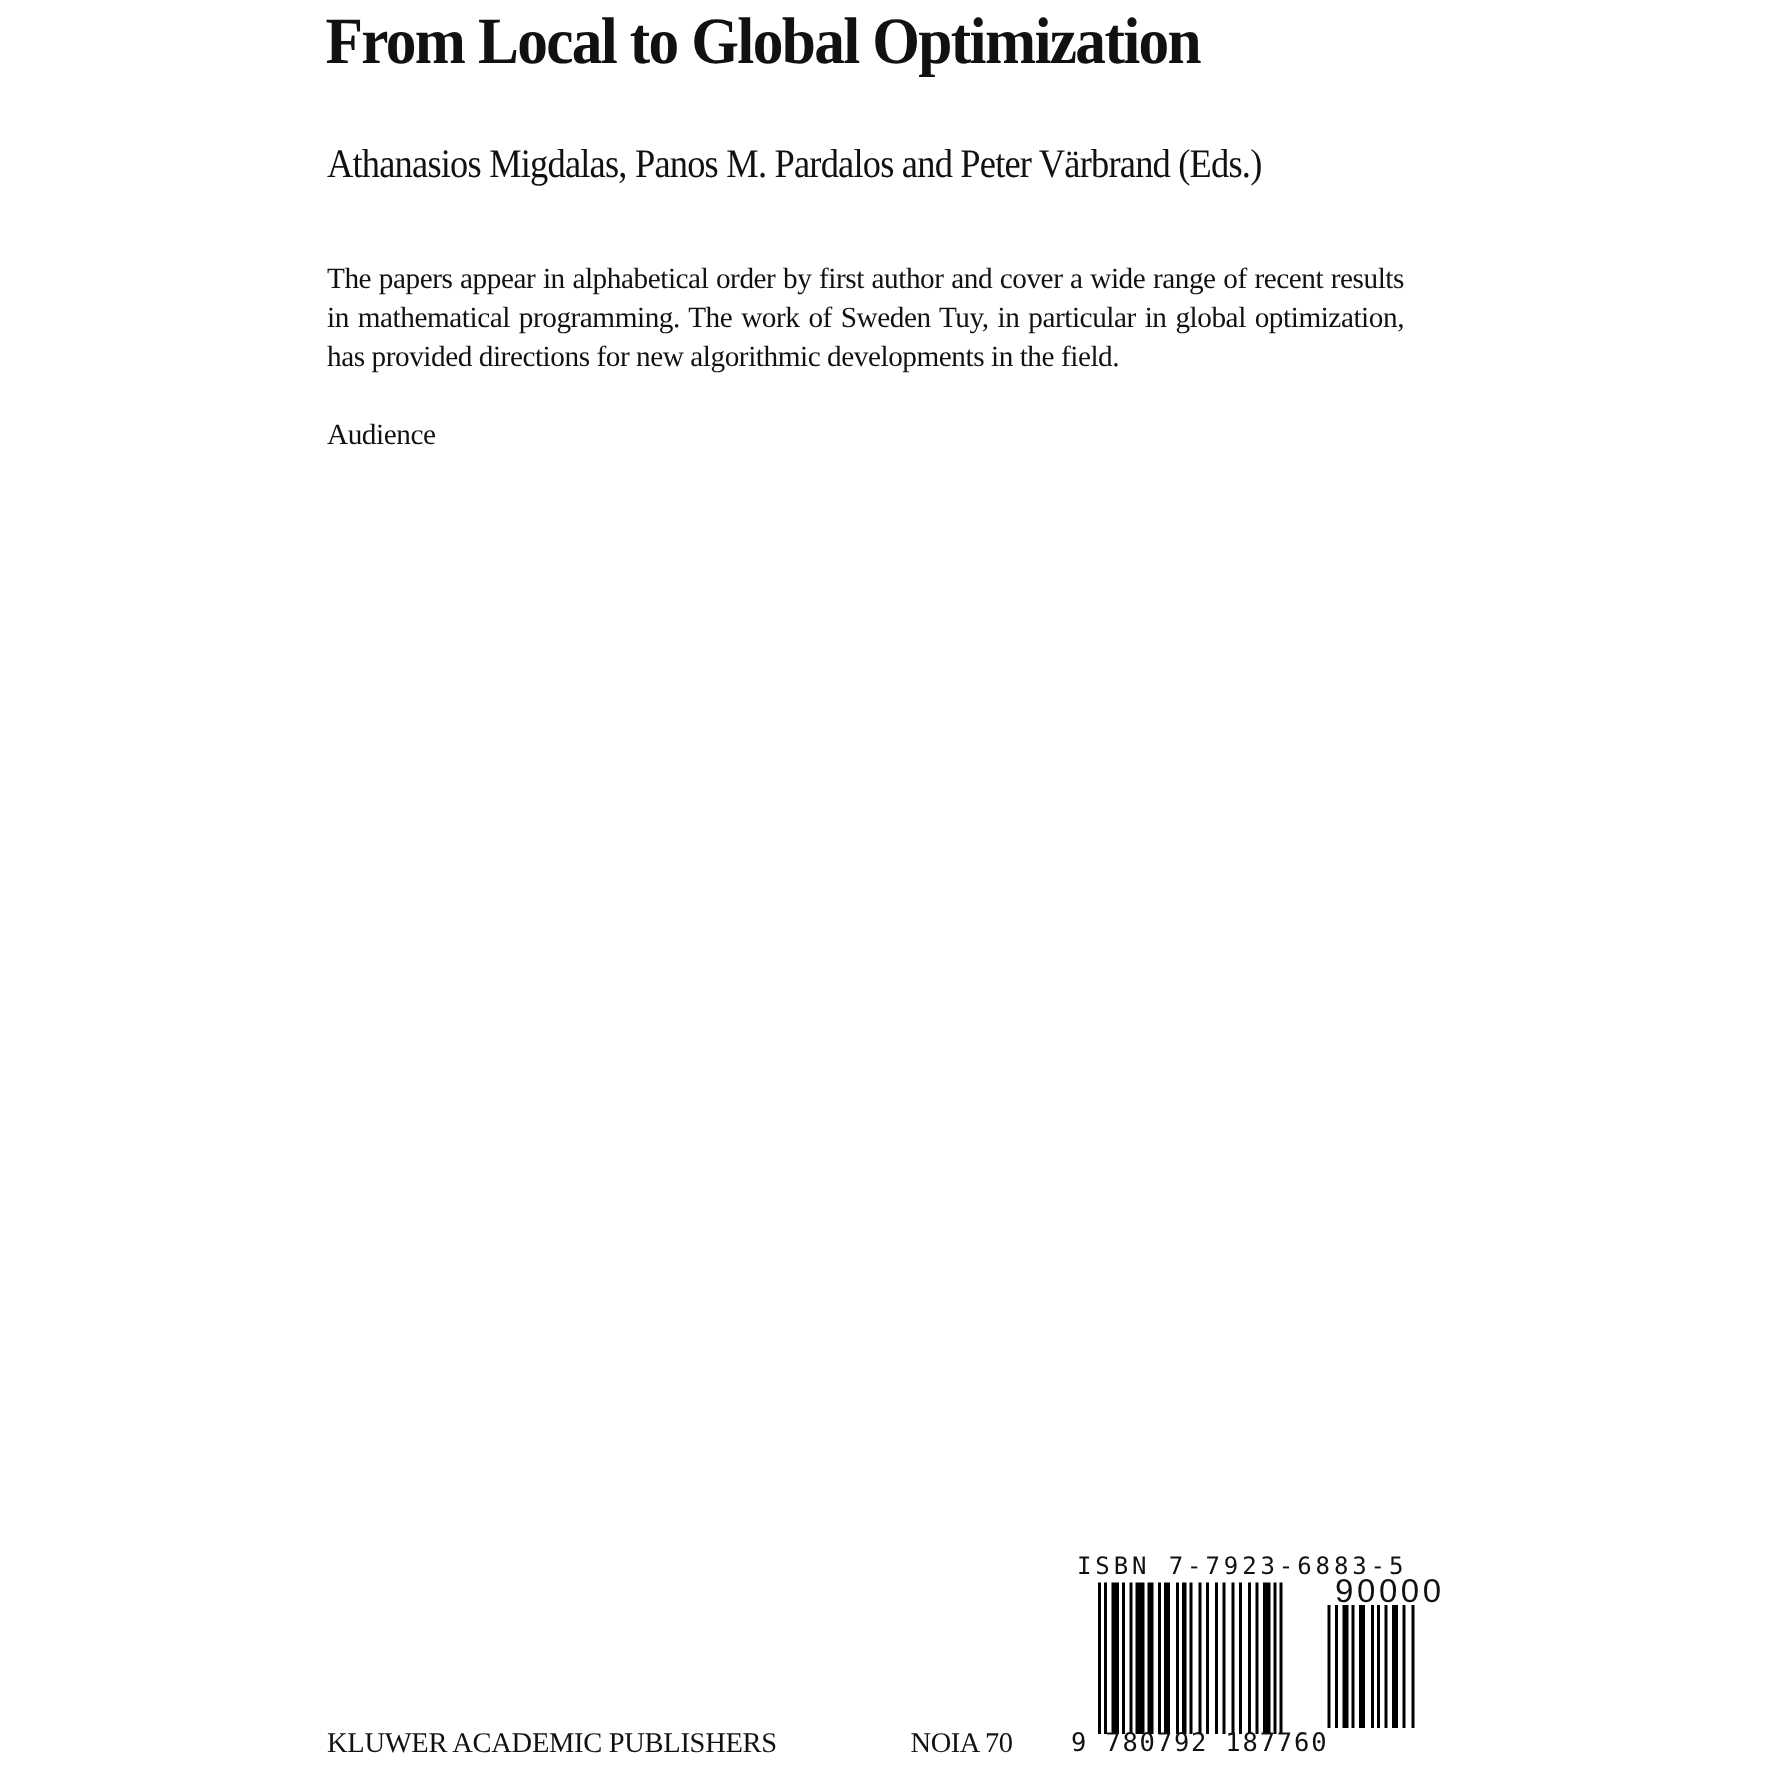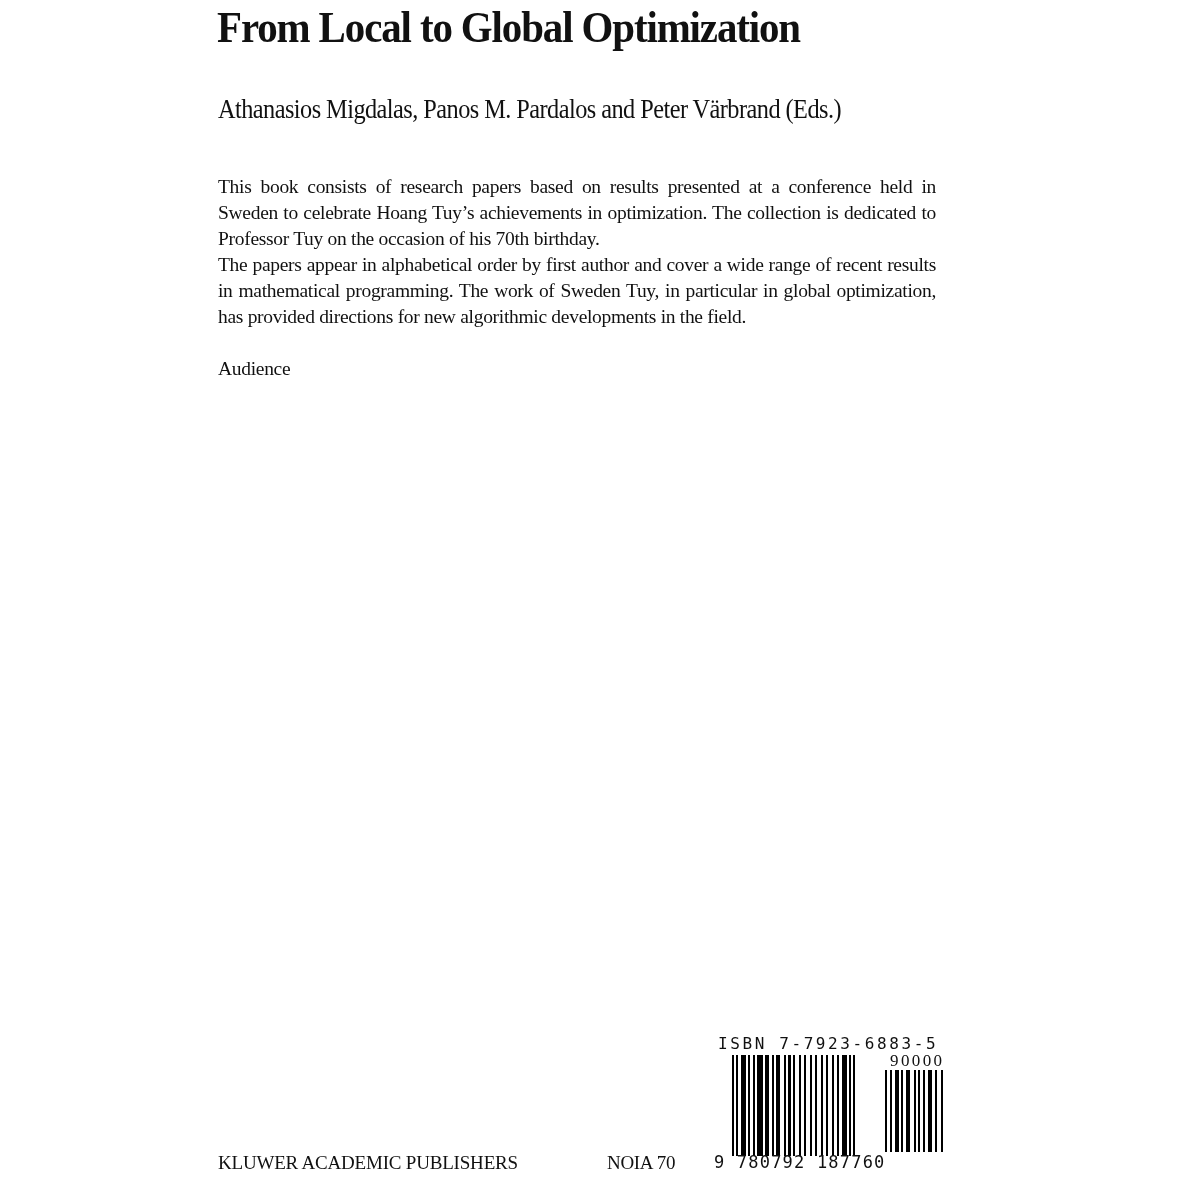--- a/index.html
+++ b/index.html
@@ -4,37 +4,36 @@
 <style>
   html, body { margin:0; padding:0; }
   body { width:1177px; height:1177px; background:#ffffff; position:relative; overflow:hidden; color:#111; font-family:"Liberation Serif", serif; }
   .title { position:absolute; left:217px; top:2px; font-size:44px; font-weight:bold; letter-spacing:-1.2px; line-height:52px; white-space:nowrap; transform:scaleX(0.93); transform-origin:left top; }
   .editors { position:absolute; left:218px; top:92px; font-size:27px; line-height:34px; white-space:nowrap; letter-spacing:-0.6px; transform:scaleX(0.9); transform-origin:left top; }
   .body { position:absolute; left:218px; top:174px; width:718px; font-size:19.5px; line-height:26px; text-align:justify; letter-spacing:-0.3px; }
   .body p { margin:0; }
   .body .gap { height:26px; }
   .aud-head { }
   .isbn { position:absolute; left:718px; top:1035px; font-family:"DejaVu Sans Mono", monospace; font-size:16px; letter-spacing:2.6px; line-height:18px; }
-  .price { position:absolute; left:890px; top:1052px; font-family:Liberation Serif, serif; font-size:17px; letter-spacing:2.4px; line-height:18px; }
+  .price { position:absolute; left:890px; top:1052px; font-family:Liberation Sans, sans-serif; font-size:22px; letter-spacing:2.4px; line-height:18px; }
   .bars-main { position:absolute; left:732px; top:1055px; width:140px; height:101px; display:flex; align-items:stretch; }
   .bars-addon { position:absolute; left:885px; top:1070px; width:73px; height:82px; display:flex; align-items:stretch; }
   .bar { background:#000; }
   .sp { background:transparent; }
   .ean { position:absolute; left:714px; top:1152px; font-family:"DejaVu Sans Mono", monospace; font-size:17px; letter-spacing:1.2px; line-height:20px; white-space:pre; }
   .publisher { position:absolute; left:218px; top:1152px; font-size:19px; line-height:22px; letter-spacing:-0.2px; }
   .series { position:absolute; left:607px; top:1152px; font-size:19px; line-height:22px; letter-spacing:-0.3px; }
 </style>
 </head>
 <body>
 
 <div class="title">From Local to Global Optimization</div>
 <div class="editors">Athanasios Migdalas, Panos M. Pardalos and Peter Värbrand (Eds.)</div>
 
 <div class="body">
-  <p>This book consists of research papers based on results presented at a conference held in Sweden to celebrate Hoang Tuy’s achievements in optimization. The collection is dedicated to Professor Tuy on the occasion of his 70th birthday.</p>
   <p>The papers appear in alphabetical order by first author and cover a wide range of recent results in mathematical programming. The work of Sweden Tuy, in particular in global optimization, has provided directions for new algorithmic developments in the field.</p>
   <div class="gap"></div>
   <p class="aud-head">Audience</p>
 </div>
 
 <div class="isbn">ISBN 7-7923-6883-5</div>
 <div class="price">90000</div>
 
 <div class="bars-main">
   <div class="bar" style="width:2px"></div>

